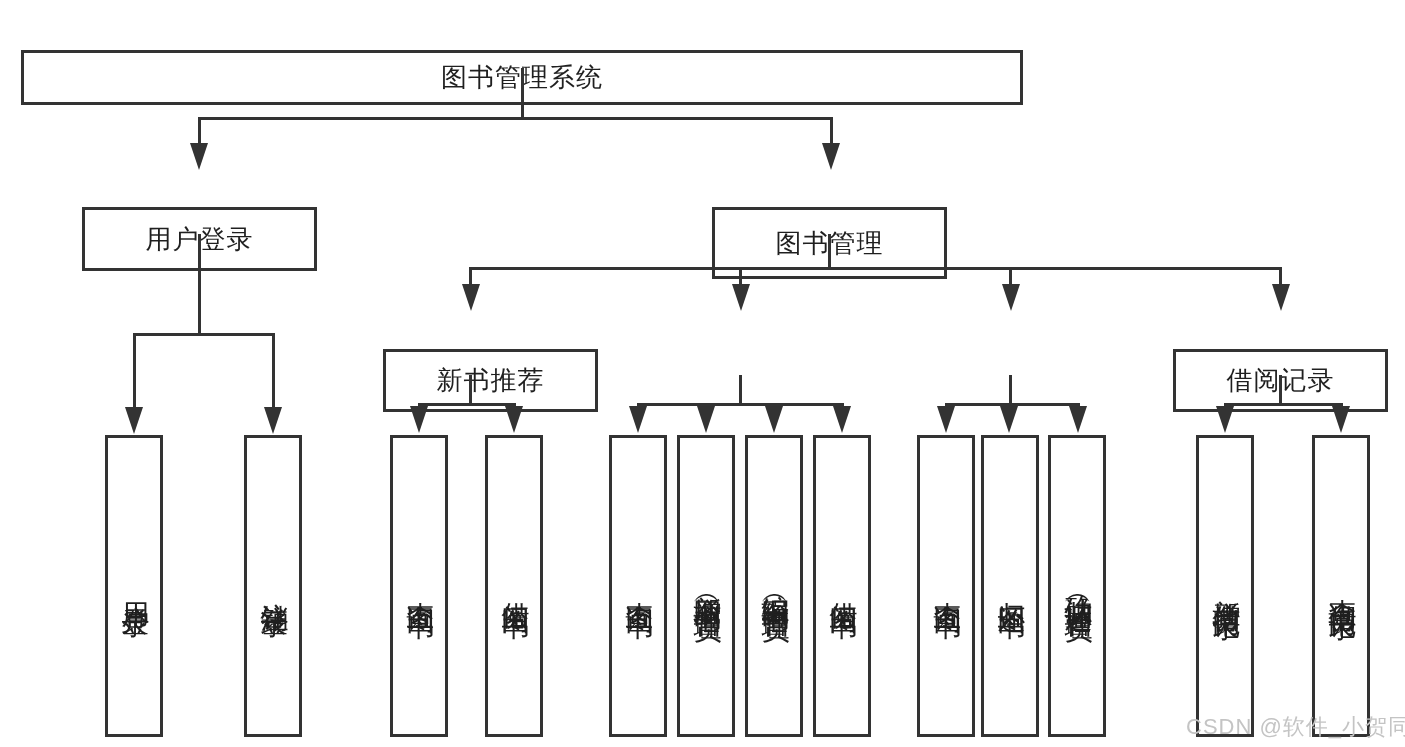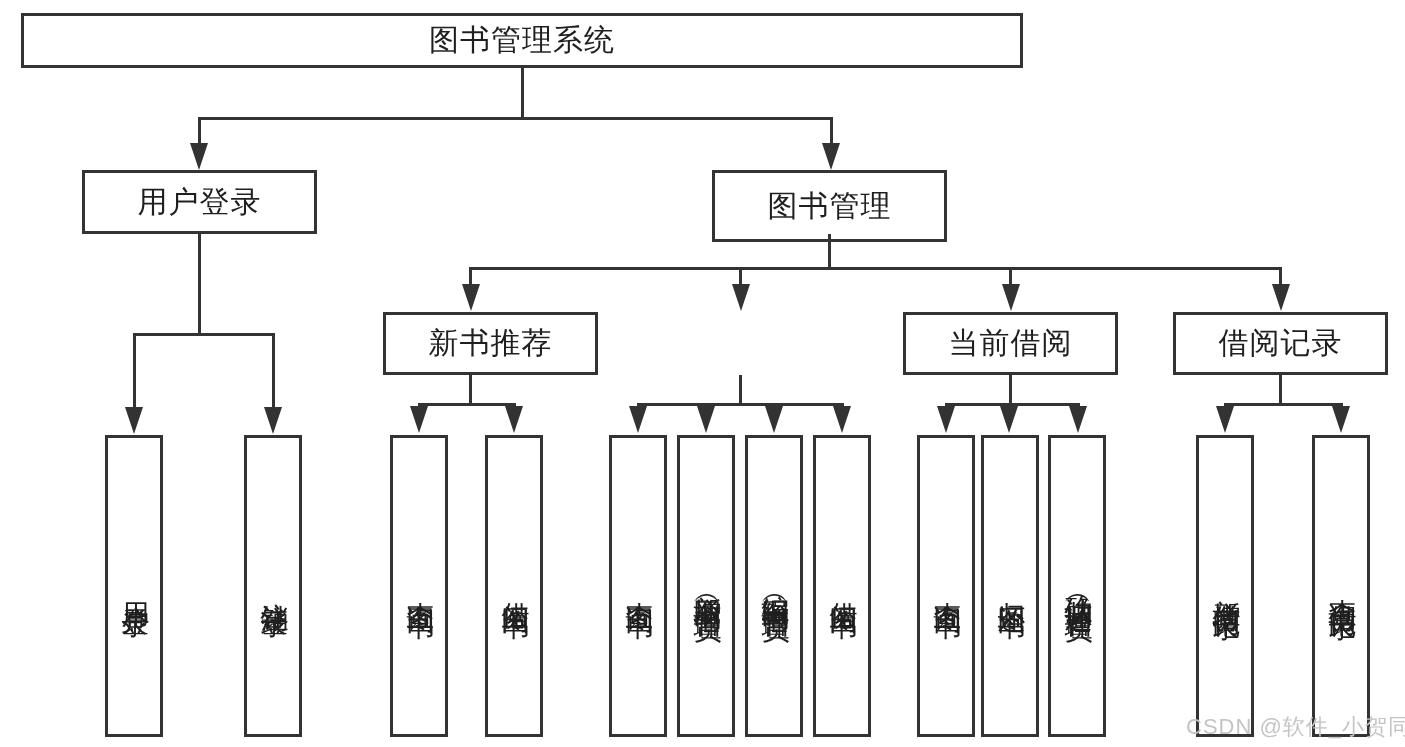--- a/index.html
+++ b/index.html
@@ -9,21 +9,21 @@
     position:relative; width:1405px; height:747px;
     background:#ffffff; overflow:hidden;
   }
   .box {
     position:absolute; background:#ffffff;
     border:3px solid var(--line);
     color:var(--text);
   }
   .box-h {
     display:flex; align-items:center; justify-content:center;
-    font-size:30px; letter-spacing:1px; text-align:center;
+    font-size:26px; letter-spacing:1px; text-align:center;margin-top:37px;
   }
   .leaf {
     writing-mode:vertical-rl; text-orientation:mixed;
     text-align:center; font-size:28px; letter-spacing:3px;
     line-height:50px; width:58px; height:302px; top:435px;
   }
   .vline, .hline { position:absolute; background:var(--line); }
   .arrow {
     position:absolute; width:0; height:0;
     border-left:9px solid transparent;
@@ -71,21 +71,20 @@
     <div class="vline" style="left:739px;top:267px;width:3px;height:18px"></div>
     <div class="vline" style="left:1009px;top:267px;width:3px;height:18px"></div>
     <div class="vline" style="left:1279px;top:267px;width:3px;height:18px"></div>
     <div class="arrow" style="left:461.5px;top:284px"></div>
     <div class="arrow" style="left:731.5px;top:284px"></div>
     <div class="arrow" style="left:1001.5px;top:284px"></div>
     <div class="arrow" style="left:1271.5px;top:284px"></div>
   </div>
 
   <div class="box box-h" style="left:383px;top:312px;width:215px;height:63px">新书推荐</div>
-  <div class="box box-h" style="left:903px;top:312px;width:215px;height:63px">当前借阅</div>
   <div class="box box-h" style="left:1173px;top:312px;width:215px;height:63px">借阅记录</div>
 
   <div>
     <div class="vline" style="left:469px;top:375px;width:3px;height:31px"></div>
     <div class="hline" style="left:417.5px;top:403px;width:98px;height:3px"></div>
     <div class="arrow" style="left:410px;top:406px"></div>
     <div class="arrow" style="left:505px;top:406px"></div>
   </div>
 
   <div>

